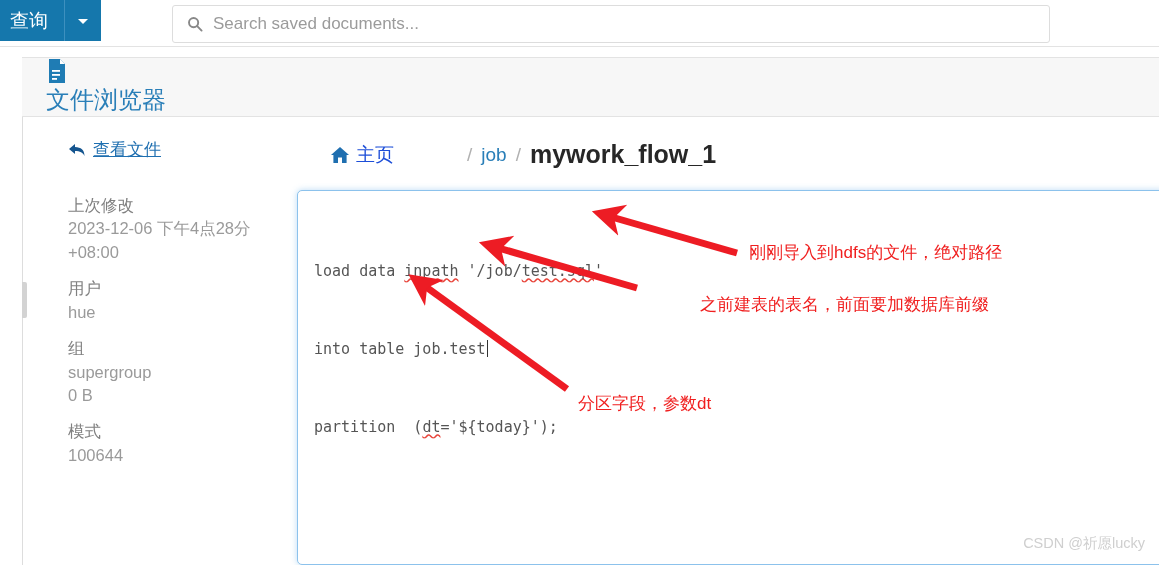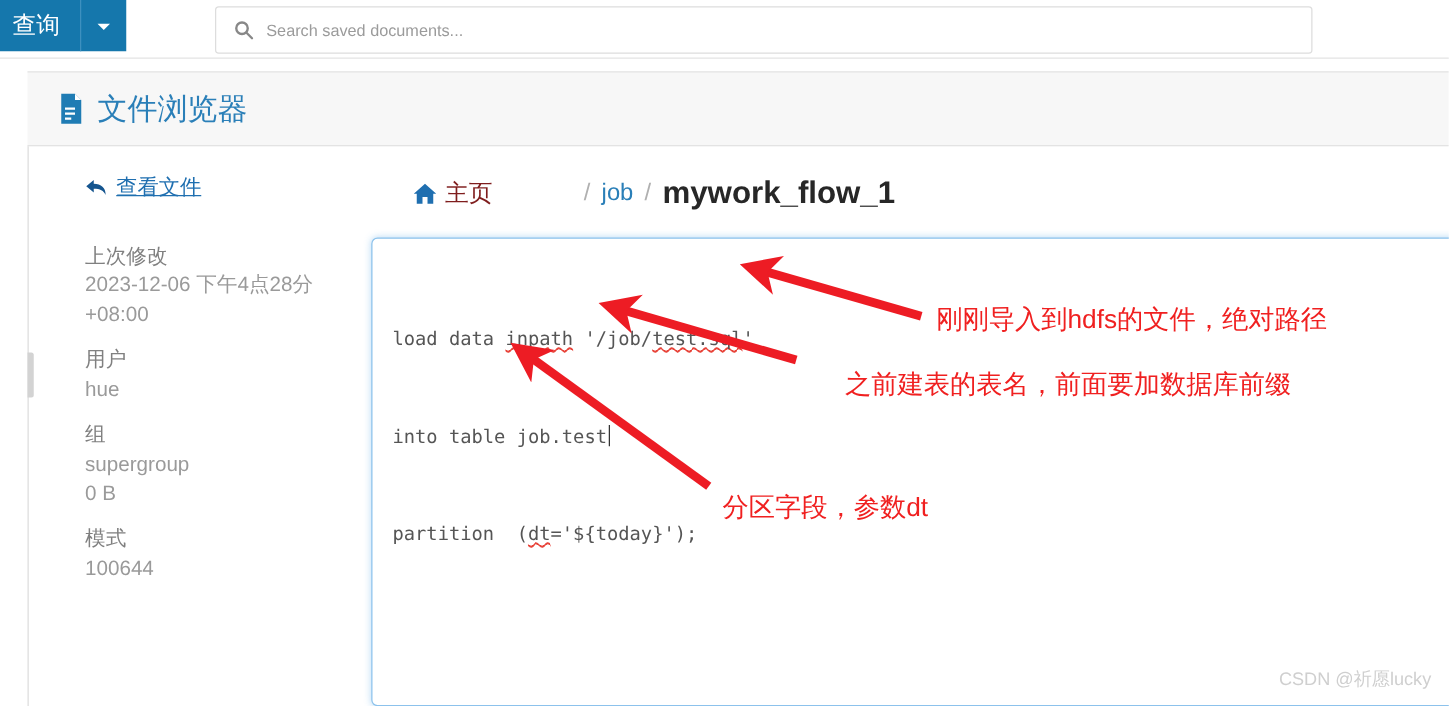--- a/index.html
+++ b/index.html
@@ -72,21 +72,21 @@
   .search-icon {
     margin-left: 14px;
     margin-right: 10px;
     width: 16px; height: 16px;
     flex: none;
     color: #888888;
   }
   .search-input {
     border: none;
     outline: none;
-    font-size: 13px;
+    font-size: 17px;
     color: #9b9b9b;
     font-family: "Liberation Sans", sans-serif;
     background: transparent;
     width: 95%;
     padding: 0;
   }
   .search-input::placeholder { color: #9b9b9b; opacity: 1; }
 
   
   .app-header {
@@ -96,22 +96,23 @@
     height: 60px;
     background: #f7f7f7;
     border-top: 1px solid #e3e3e3;
     border-bottom: 1px solid #e3e3e3;
     box-sizing: border-box;
     display: flex;
     align-items: center;
   }
   .app-title {
     display: flex;
-    align-items: center;
+    align-items: flex-start;
     margin-left: 24px;
+    flex-direction: column;
   }
   .doc-icon {
     width: 22px; height: 26px;
     margin-right: 10px;
     color: #1f7cb4;
   }
   .app-title-text {
     color: #2a7fb8;
     font-size: 24px;
   }
@@ -153,20 +154,21 @@
     margin-right: 7px;
     color: #15558f;
   }
   .back-label { text-decoration: underline; }
 
   .meta-label {
     color: #808080;
     font-size: 16.5px;
     margin-top: 13px;
     line-height: 1.42;
+    font-family: Liberation Serif, serif;
   }
   .meta-label.first { margin-top: 0; }
   .meta-value {
     color: #9a9a9a;
     font-size: 16.5px;
     line-height: 1.42;
   }
   .meta-value.wrap { width: 185px; }
 
   
@@ -176,21 +178,21 @@
     display: flex;
     align-items: center;
     font-size: 19px;
   }
   .home-icon {
     width: 20px; height: 18px;
     color: #1f6fb0;
     margin-right: 6px;
   }
   .crumb-home {
-    color: #7f1d1d;
+    color: #1d4ed8;
     cursor: pointer;
     margin-right: 64px;
   }
   .crumb-sep {
     color: #b0b0b0;
     margin: 0 9px;
   }
   .crumb-link {
     color: #2a7fb8;
     cursor: pointer;
@@ -232,25 +234,25 @@
     height: 17px;
     background: #333333;
     vertical-align: -3px;
     margin-left: 1px;
   }
 
   
   .annot {
     position: absolute;
     color: #f02020;
-    font-size: 21px;
+    font-size: 17px;
     white-space: nowrap;
   }
   .annot-1 { left: 749px; top: 241px; }
-  .annot-2 { left: 676px; top: 293px; }
+  .annot-2 { left: 700px; top: 293px; }
   .annot-3 { left: 578px; top: 392px; }
 
   .arrow-layer {
     position: absolute;
     left: 0; top: 0;
     width: 1159px; height: 565px;
     pointer-events: none;
   }
 
   

